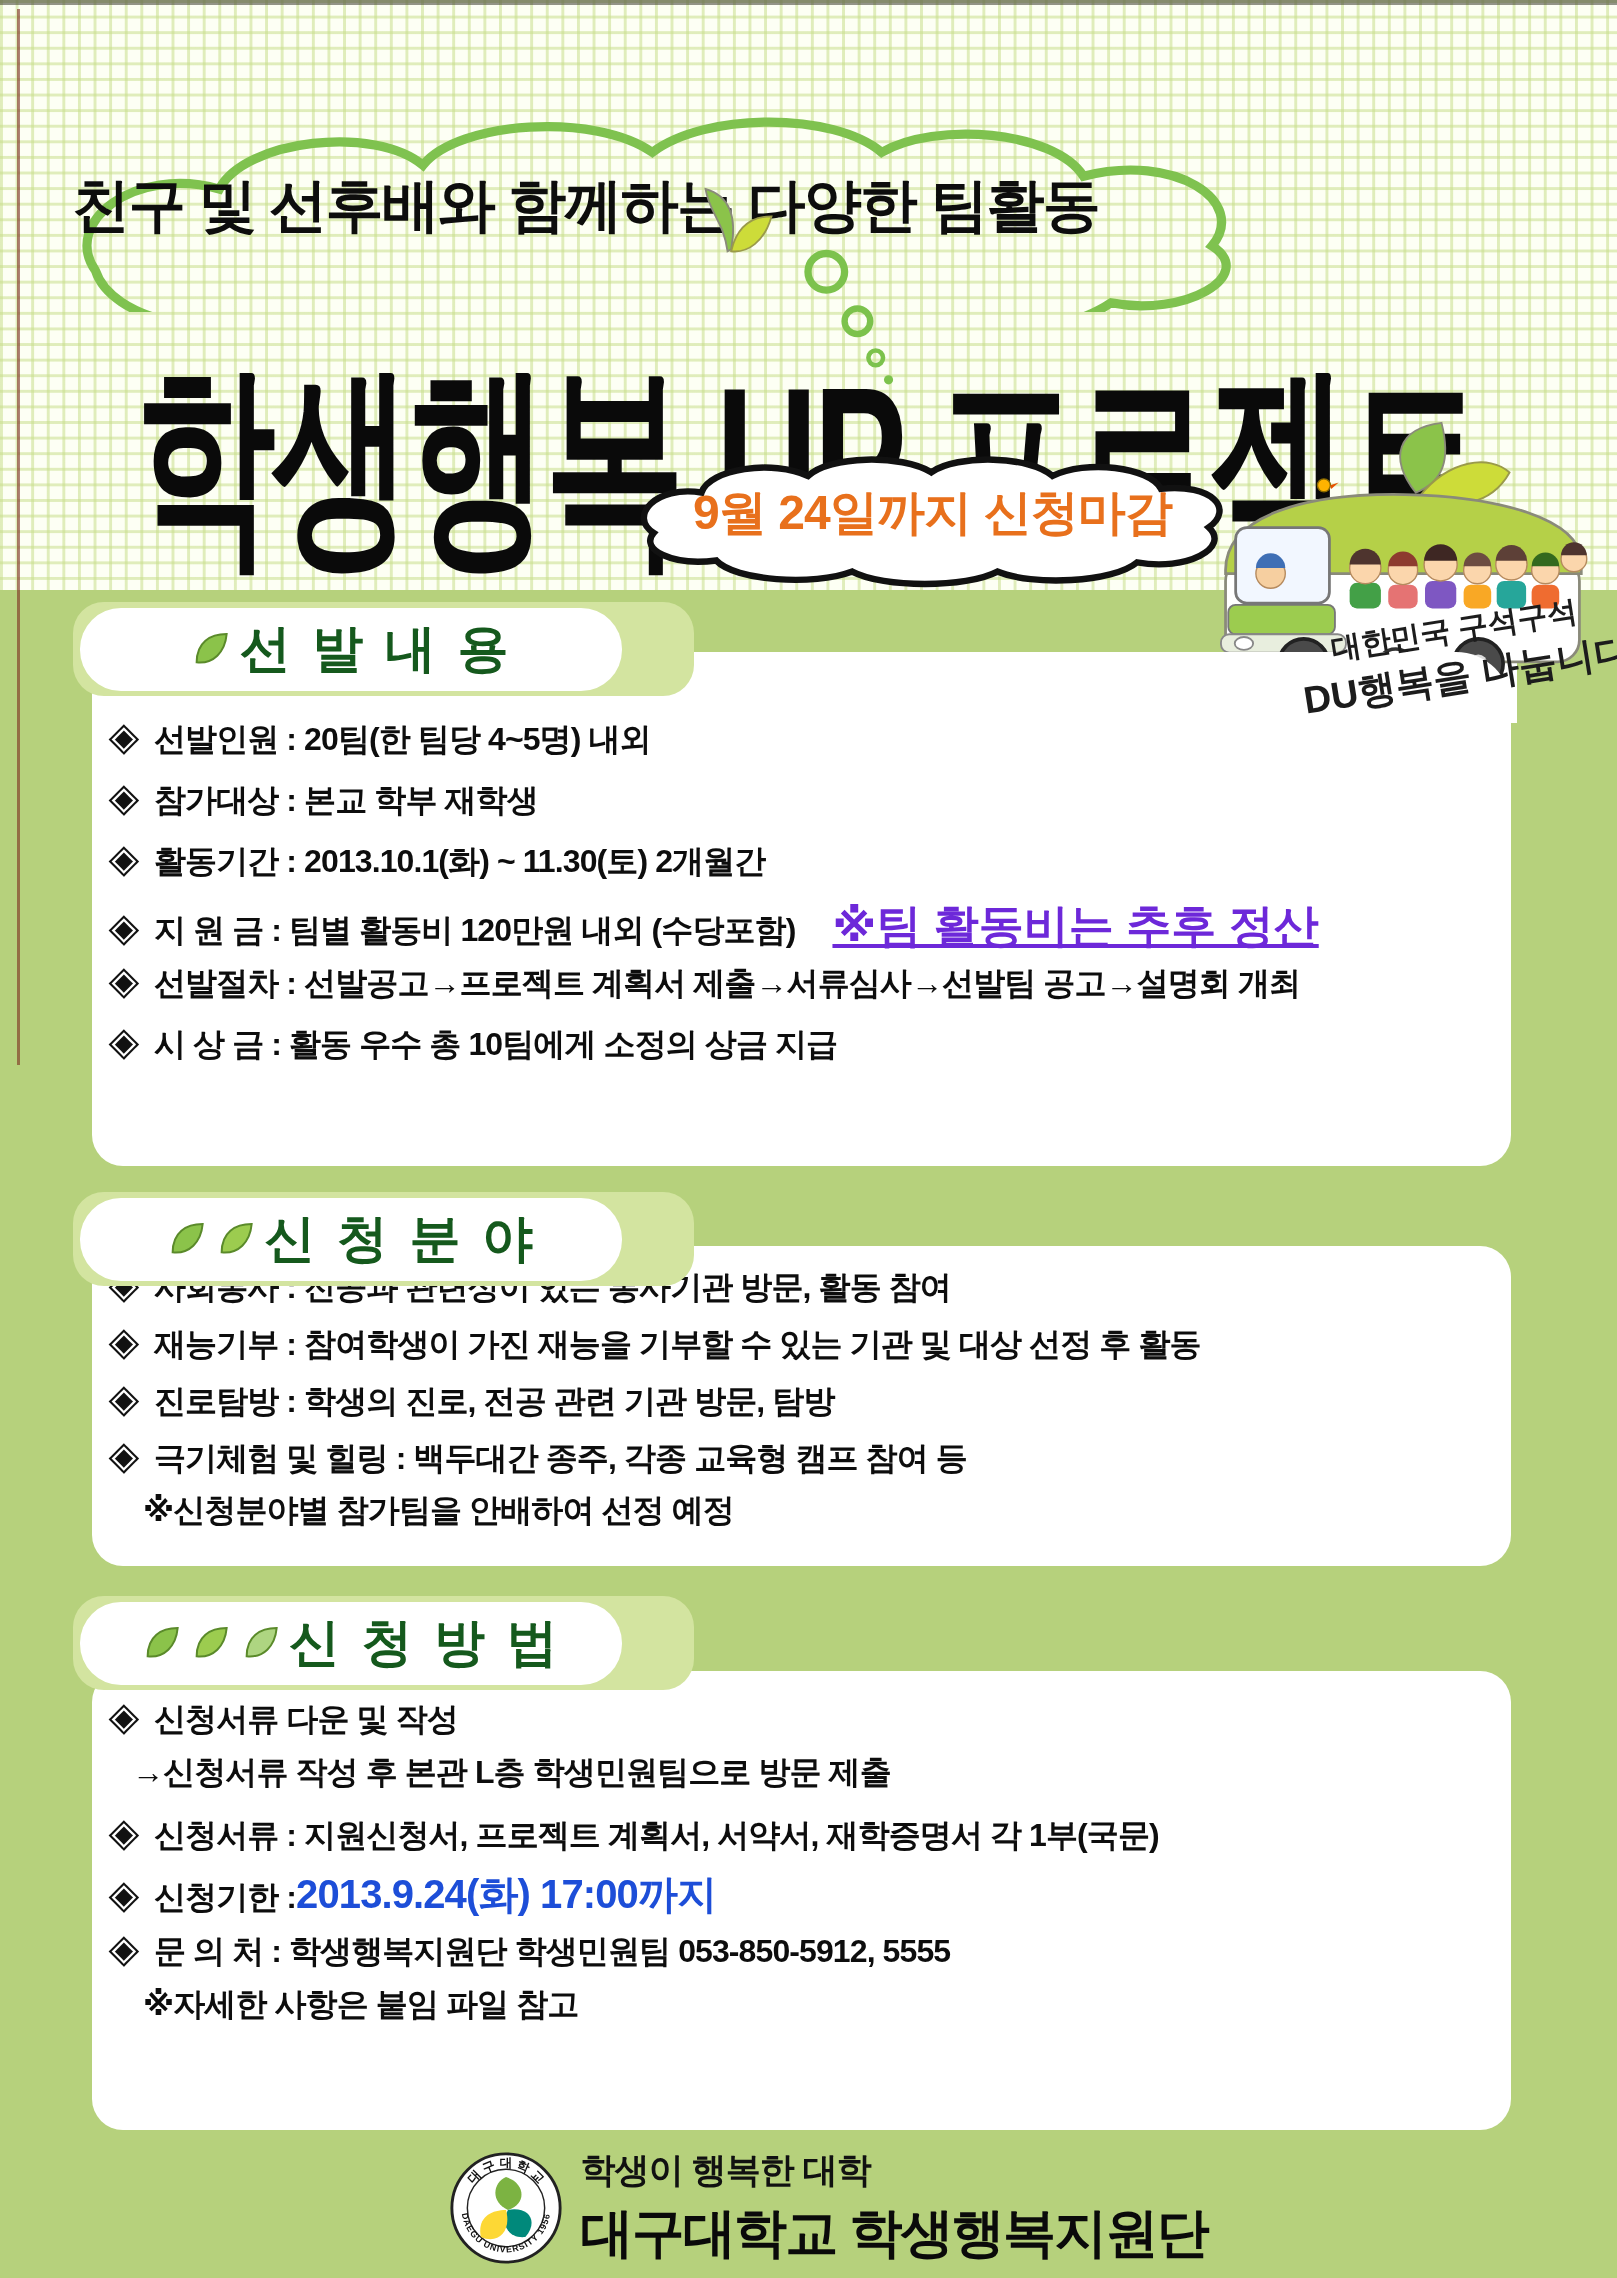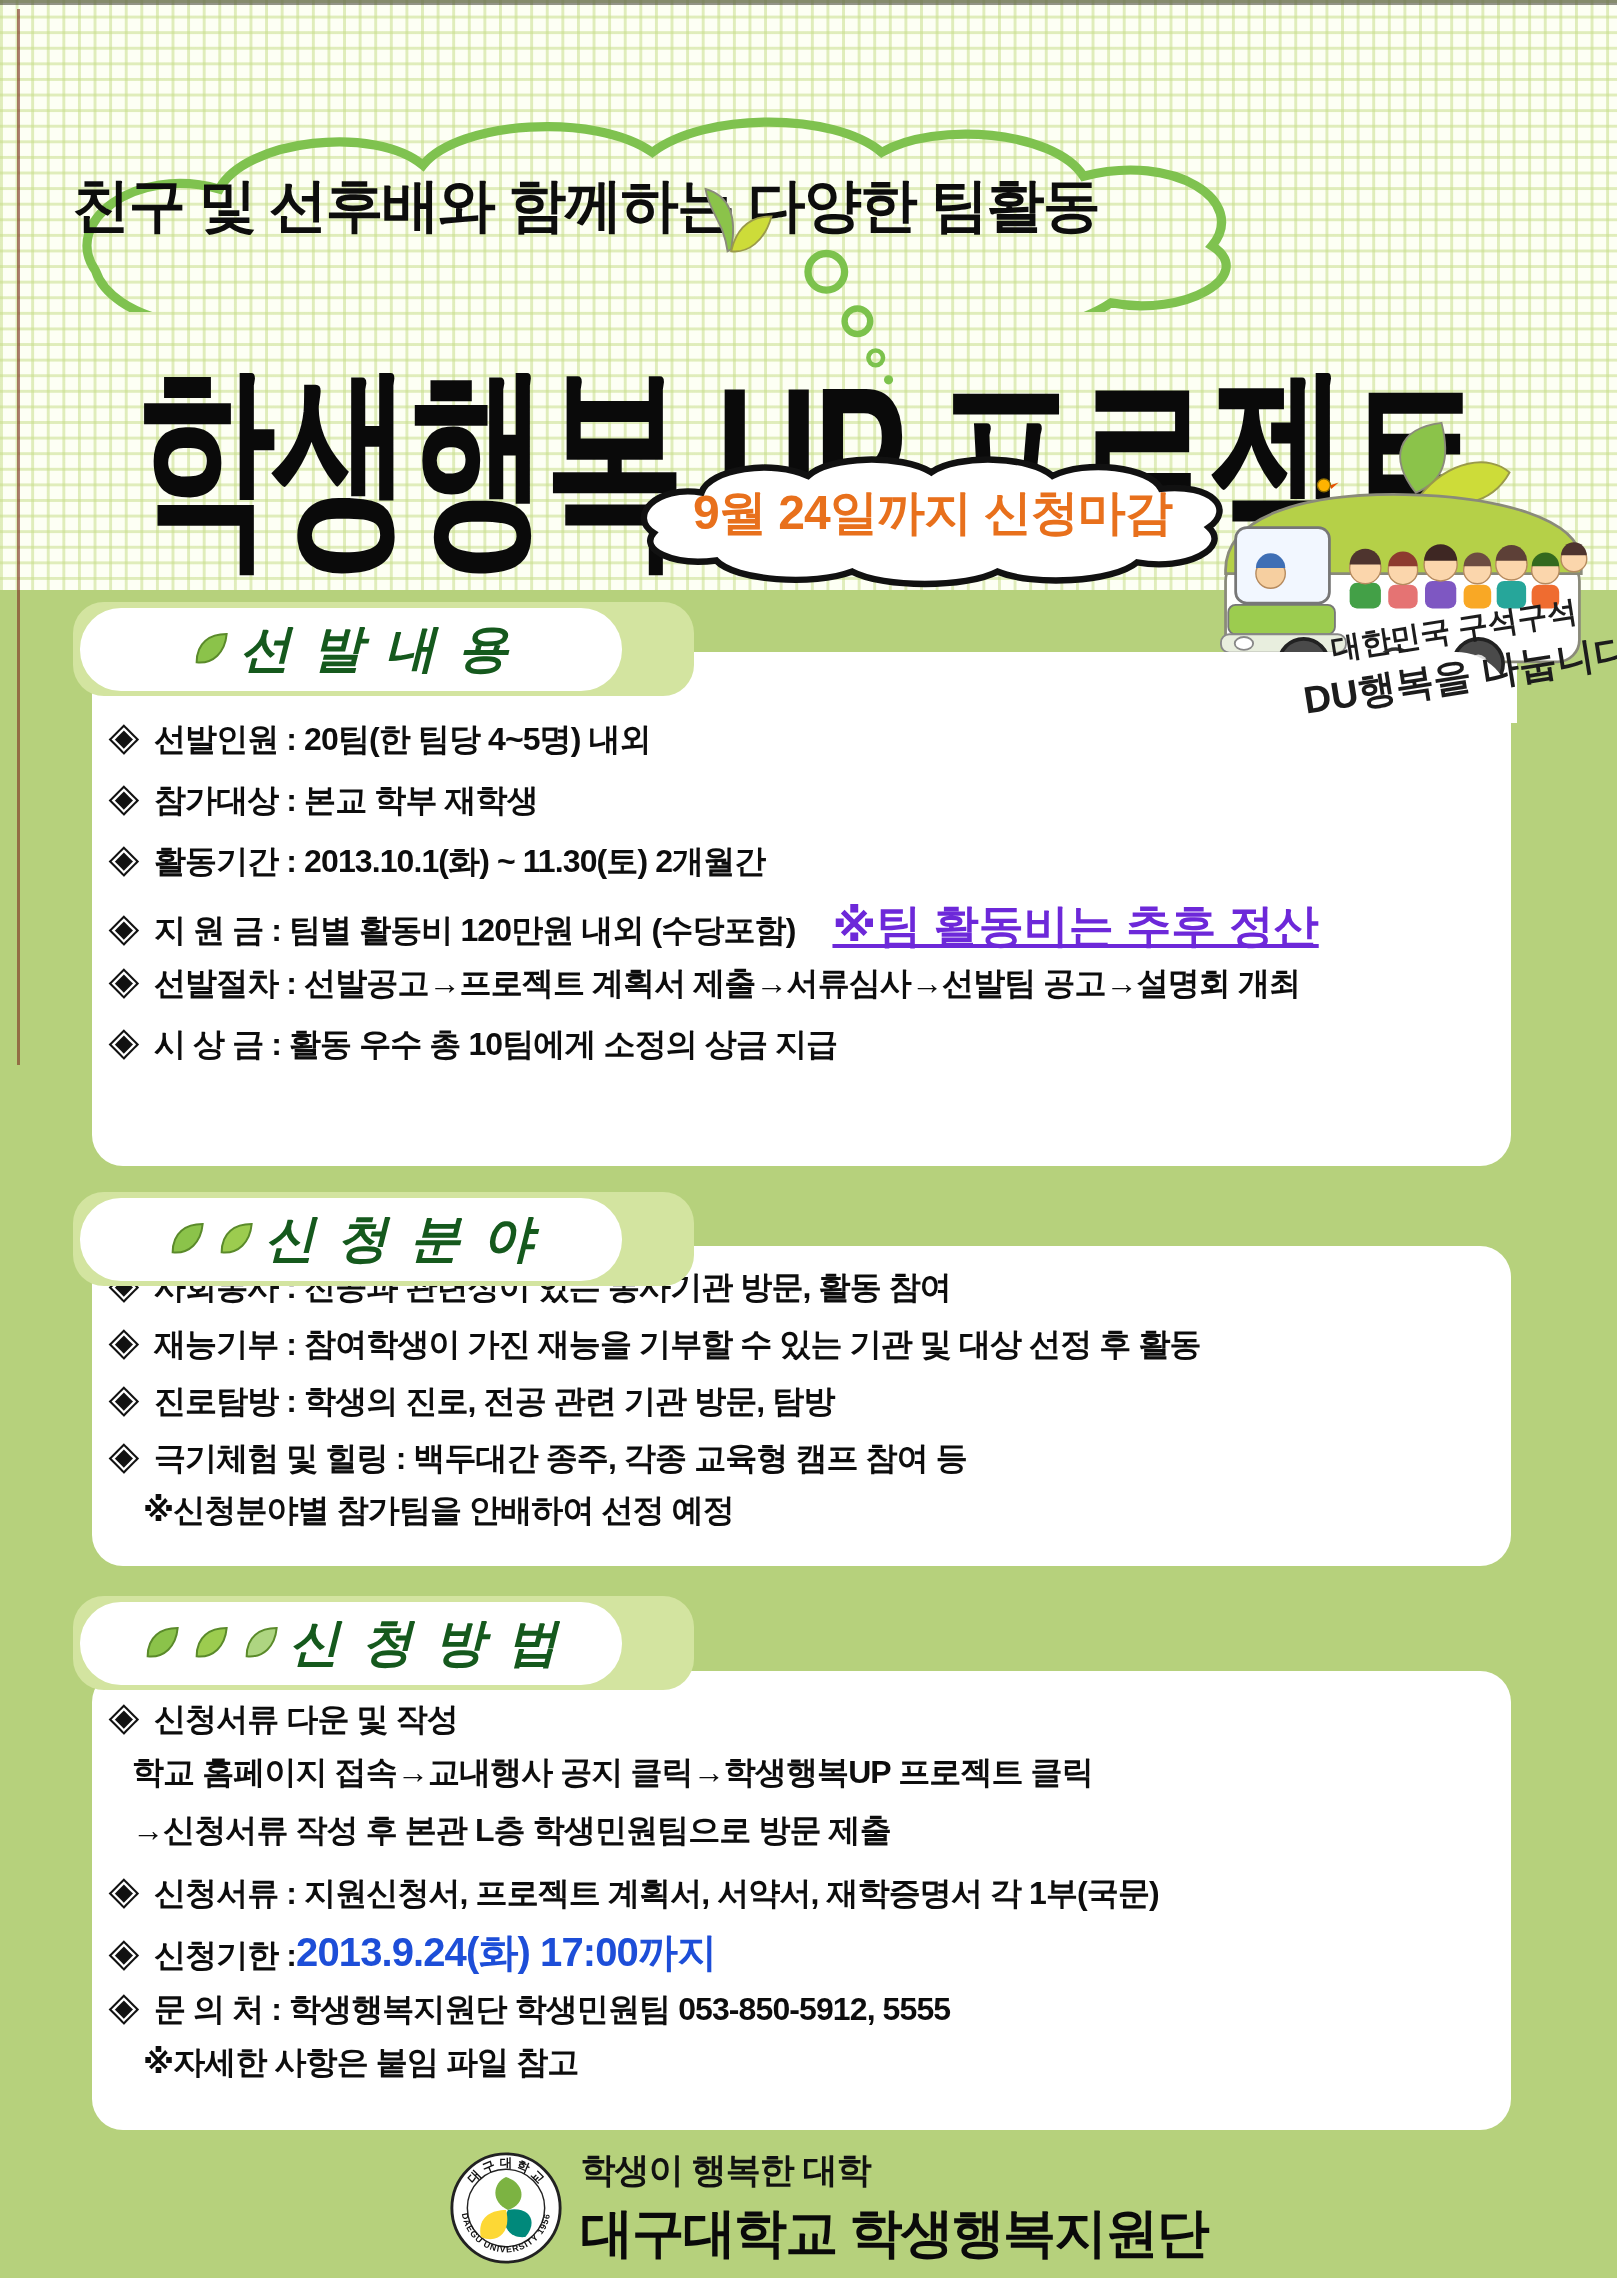--- a/index.html
+++ b/index.html
@@ -52,21 +52,21 @@
   .caption2{
     position:absolute;left:1302px;top:650px;font-size:38px;font-weight:700;color:#1c1c1c;
     transform:rotate(-9deg);white-space:nowrap;z-index:6;
   }
 
   
   .sec-head{position:absolute;left:73px;width:621px;height:94px;z-index:4;}
   .sec-tab{position:absolute;left:0;top:0;width:621px;height:94px;background:#d3e4a0;border-radius:31px;}
   .sec-pill{
     position:absolute;left:7.3px;top:5.5px;width:542px;height:83px;background:#ffffff;border-radius:41px;
-    display:flex;align-items:center;justify-content:center;gap:9.2px;font-style:italic;
+    display:flex;align-items:center;justify-content:center;gap:9.2px;
   }
   .leaf{width:40px;height:40px;flex:0 0 auto;}
   .sec-title{
     font-size:51px;font-weight:800;color:#15591d;letter-spacing:3.7px;white-space:nowrap;
   }
 
   
   .box{
     position:absolute;left:92px;width:1419px;background:#ffffff;border-radius:31px;z-index:3;
     box-sizing:border-box;
@@ -285,23 +285,20 @@
         </svg>
       <span class="sec-title">신 청 방 법</span>
     </div>
   </div>
   <div class="box box3">
     <div class="item">
       <span class="bullet">◈</span>
       <span class="txt">신청서류 다운 및 작성</span>
     </div>
     <div class="item cont">
-      <span class="txt">학교 홈페이지 접속→교내행사 공지 클릭→학생행복UP 프로젝트 클릭</span>
-    </div>
-    <div class="item cont">
       <span class="txt">→신청서류 작성 후 본관 L층 학생민원팀으로 방문 제출</span>
     </div>
     <div class="item">
       <span class="bullet">◈</span>
       <span class="txt">신청서류 : 지원신청서, 프로젝트 계획서, 서약서, 재학증명서 각 1부(국문)</span>
     </div>
     <div class="item">
       <span class="bullet">◈</span>
       <span class="txt">신청기한 : </span>
       <span class="hl">2013.9.24(화) 17:00까지</span>

